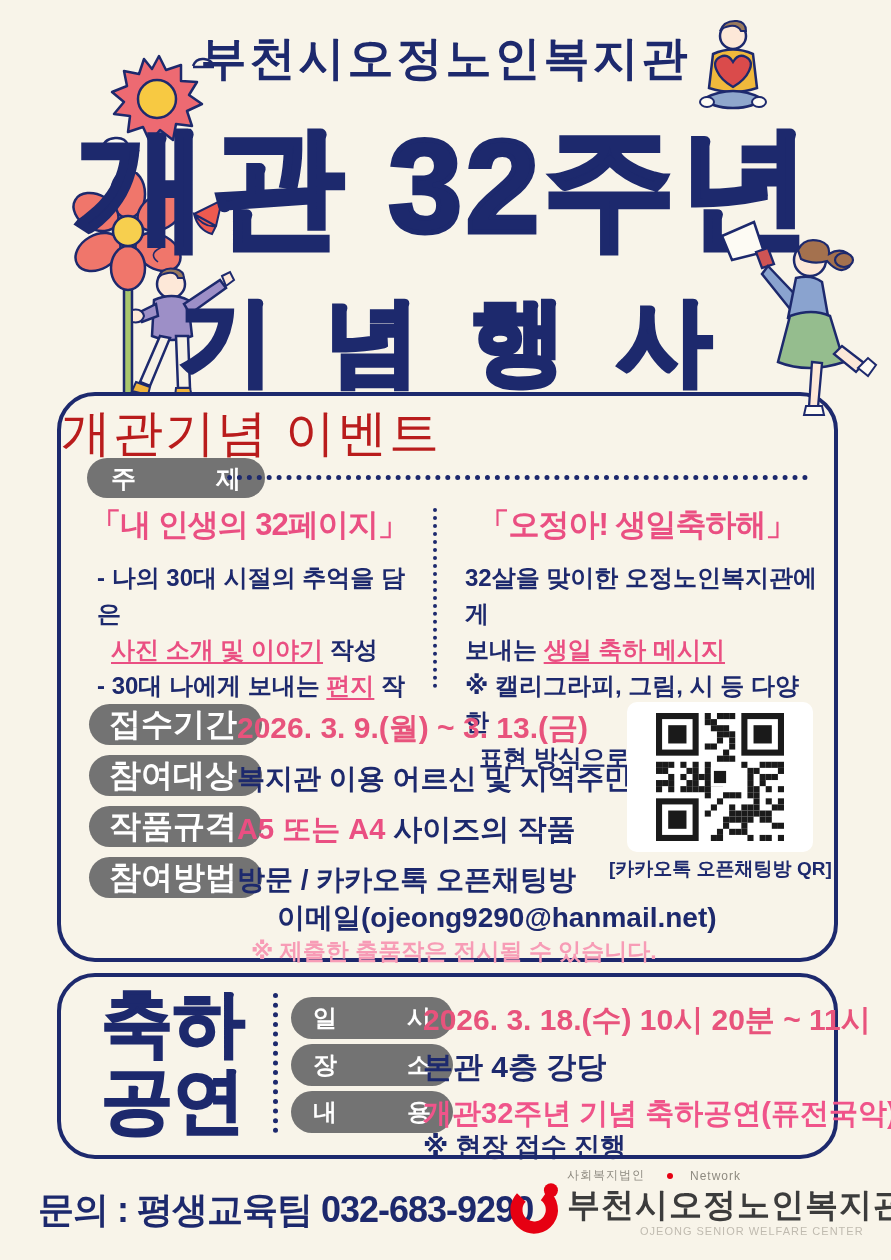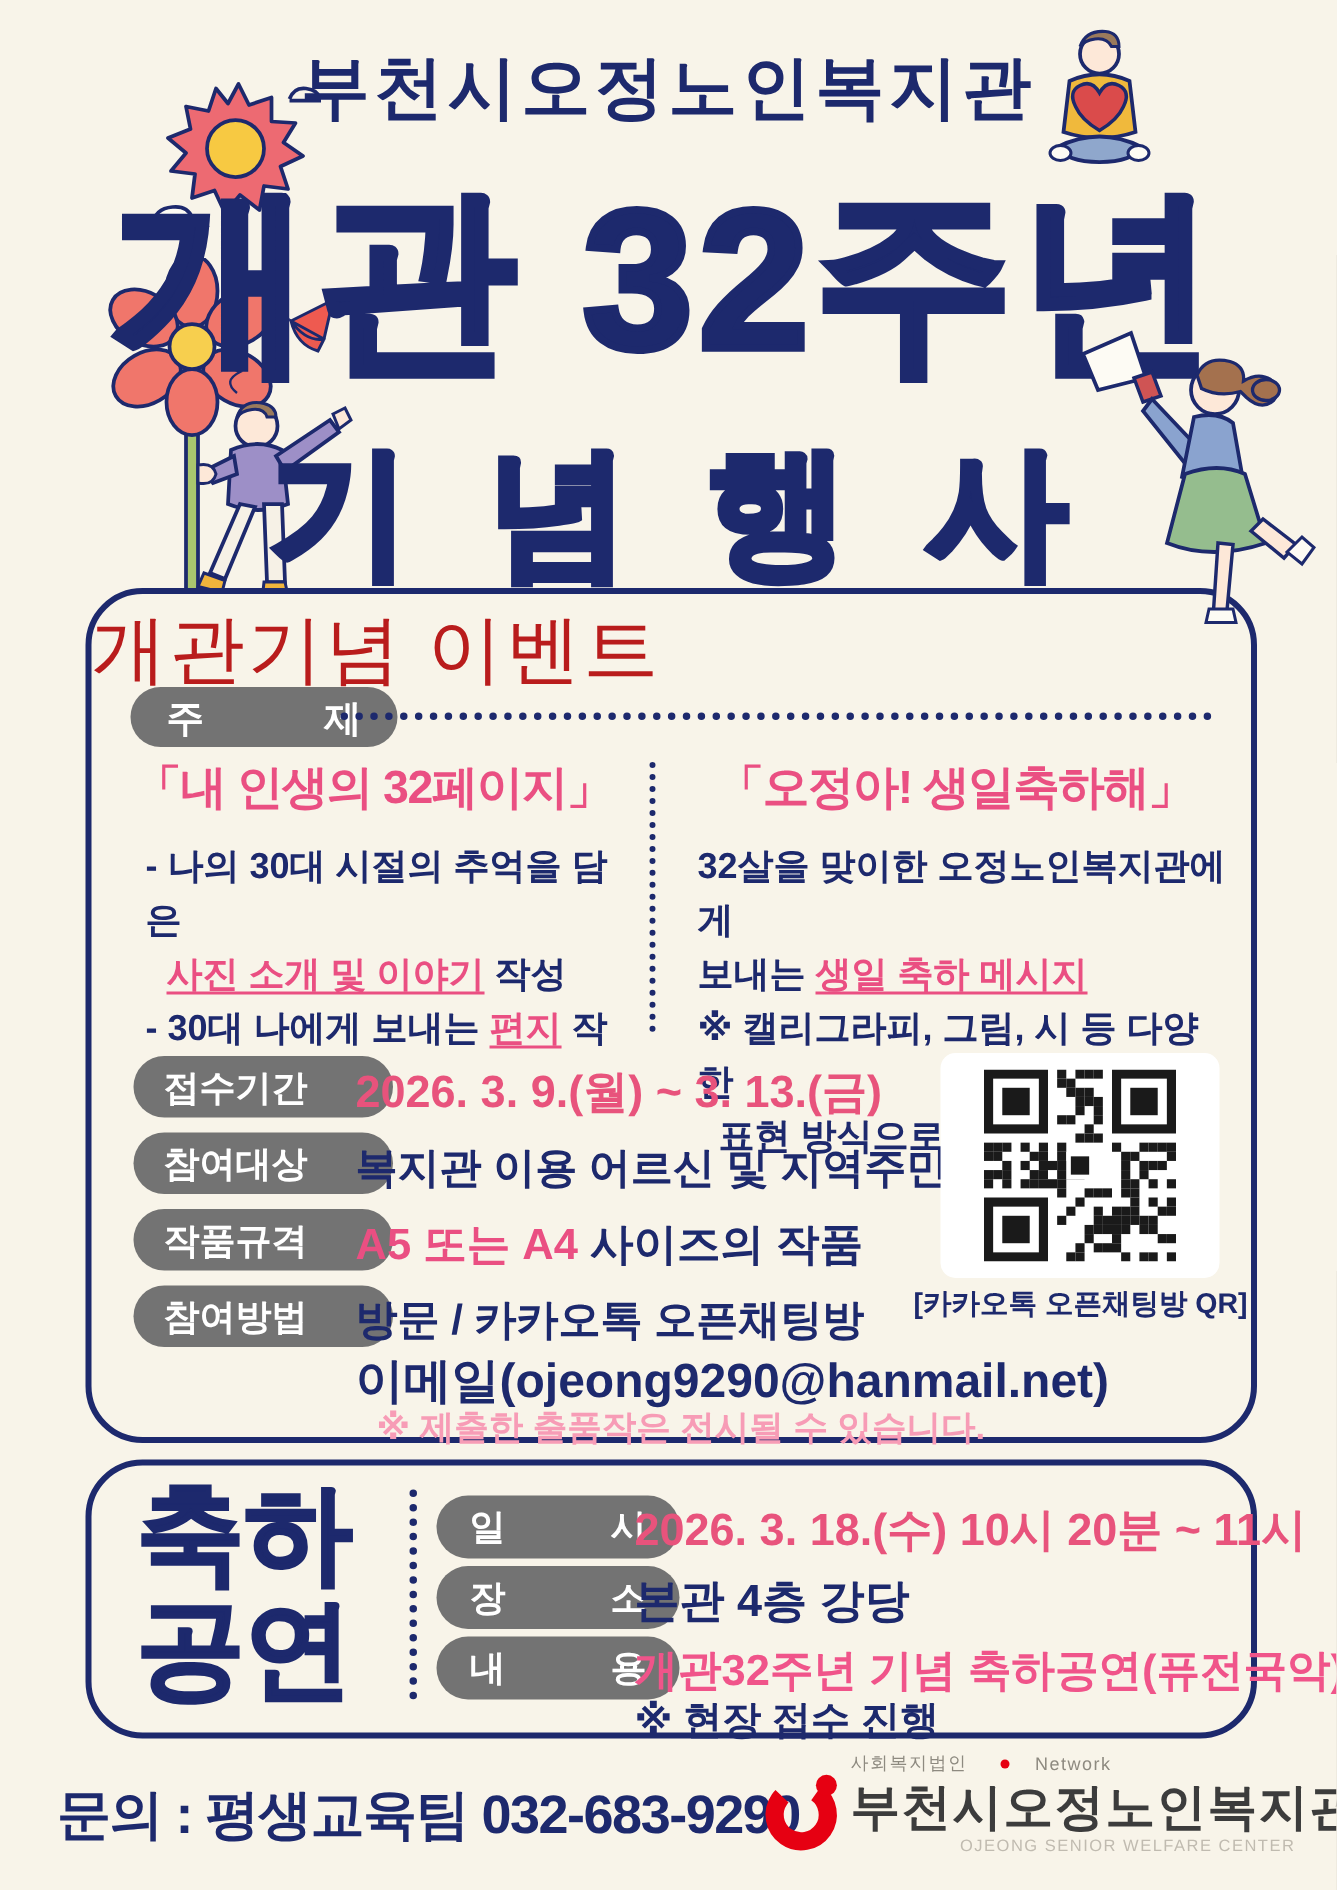--- a/index.html
+++ b/index.html
@@ -56,41 +56,41 @@
   .topic-heading{
     font-size:31px;font-weight:900;color:#ea4f82;text-align:center;
     letter-spacing:-1px;margin-bottom:14px;white-space:nowrap;
   }
   .topic-lines{font-size:24px;font-weight:700;color:#1d296d;line-height:1.5;}
   .topic-col.left .topic-lines{padding-left:22px;}
   .topic-col.right .topic-lines{padding-left:12px;}
   .hl{color:#ea4f82;text-decoration:underline;text-decoration-thickness:2px;text-underline-offset:4px;}
   .indent{padding-left:14px;}
   
-  .row-pill{left:28px;width:133px;height:41px;font-size:24px;padding:0 20px;}
+  .row-pill{left:28px;width:133px;height:41px;font-size:32px;padding:0 20px;}
   .rp1{top:308px;} .rp2{top:359px;} .rp3{top:410px;} .rp4{top:461px;}
   .row-value{position:absolute;left:176px;white-space:nowrap;}
   .rv1{top:312px;font-size:30px;font-weight:900;color:#e8537c;}
   .rv2{top:364px;font-size:28px;font-weight:700;color:#1d296d;}
   .rv3{top:414px;font-size:29px;font-weight:700;}
   .rv4a{top:465px;font-size:28px;font-weight:700;color:#1d296d;}
-  .rv4b{top:503px;font-size:32px;font-weight:700;color:#1d296d;}
+  .rv4b{top:503px;font-size:28px;font-weight:700;color:#1d296d;margin-left:40px;}
   .rv4c{top:540px;font-size:23px;font-weight:700;color:#f79cb6;padding-left:14px;}
   
   .qr-card{
     position:absolute;left:566px;top:306px;width:186px;height:150px;
     background:#ffffff;border-radius:10px;display:flex;align-items:center;justify-content:center;
   }
   .qr-caption{
     position:absolute;left:548px;top:460px;width:222px;text-align:left;
     font-size:19px;font-weight:900;color:#1d296d;white-space:nowrap;
   }
   
   .perf-title{
-    position:absolute;left:12px;top:8px;width:180px;text-align:center;
+    position:absolute;left:40px;top:8px;width:180px;text-align:left;
     font-size:72px;font-weight:900;line-height:1.07;color:#1d296d;
     -webkit-text-stroke:2px #1d296d;
   }
   .perf-divider{
     position:absolute;left:212px;top:16px;height:140px;width:0;
     border-left:5px dotted #1d296d;
   }
   .perf-pill{left:230px;width:118px;height:42px;font-size:24px;padding:0 22px;border-radius:21px;}
   .pp1{top:20px;} .pp2:{}{} .pp2{top:67px;} .pp3{top:114px;}
   .perf-value{position:absolute;left:362px;white-space:nowrap;}

